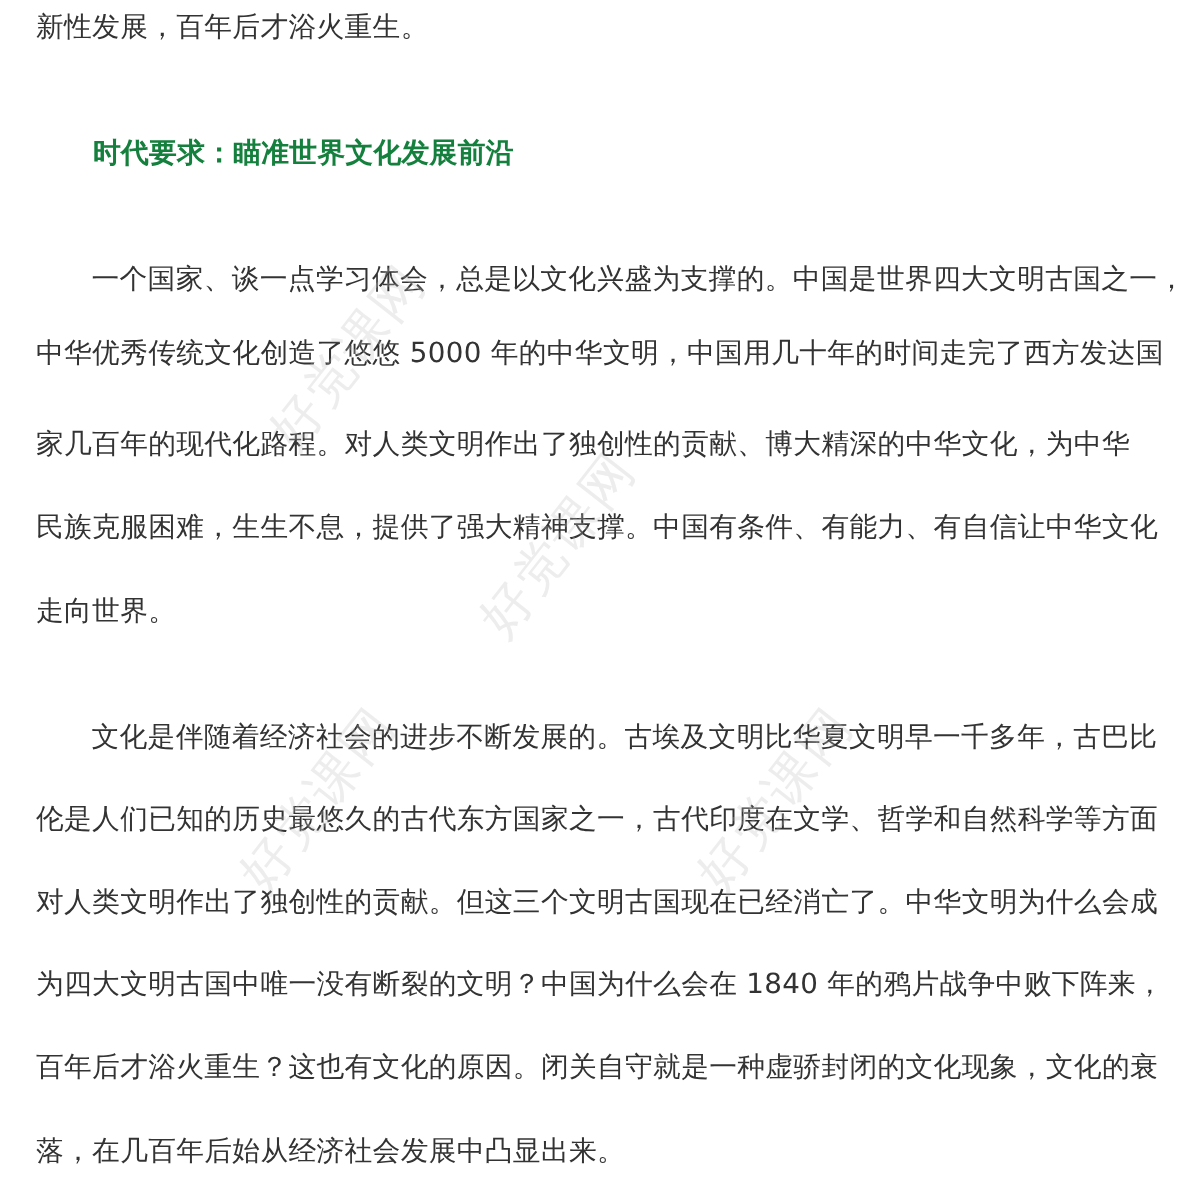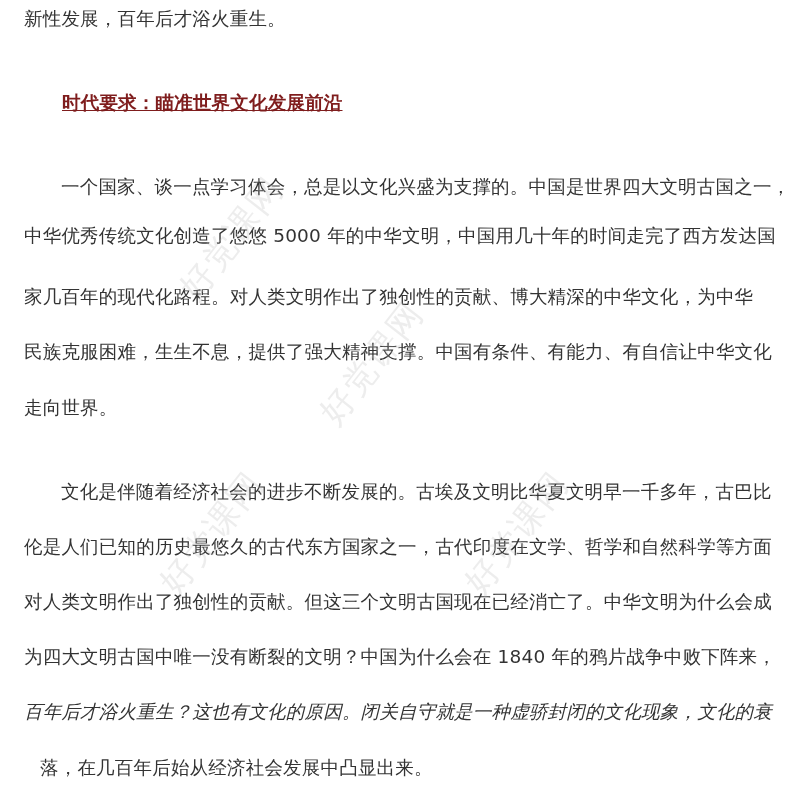--- a/index.html
+++ b/index.html
@@ -24,22 +24,21 @@
     .line {
       position: absolute;
       left: 0;
       font-size: 18.5px;
       line-height: 24px;
       white-space: nowrap;
       letter-spacing: 0.2px;
     }
     .heading {
       font-weight: bold;
-      color: #7f1d1d;
-      text-decoration: underline;
+      color: #15803d;
     }
     .watermark {
       position: absolute;
       font-size: 34px;
       color: rgba(190,190,190,0.28);
       transform: rotate(-52deg);
       transform-origin: center;
       white-space: nowrap;
       pointer-events: none;
       letter-spacing: 2px;
@@ -57,20 +56,20 @@
   <div class="line" style="top:175px; left:37px;">一个国家、谈一点学习体会，总是以文化兴盛为支撑的。中国是世界四大文明古国之一，</div>
   <div class="line" style="top:224px;">中华优秀传统文化创造了悠悠 5000 年的中华文明，中国用几十年的时间走完了西方发达国</div>
   <div class="line" style="top:285px;">家几百年的现代化路程。对人类文明作出了独创性的贡献、博大精深的中华文化，为中华</div>
   <div class="line" style="top:340px;text-align:center;">民族克服困难，生生不息，提供了强大精神支撑。中国有条件、有能力、有自信让中华文化</div>
   <div class="line" style="top:396px;">走向世界。</div>
 
   <div class="line" style="top:480px; left:37px;">文化是伴随着经济社会的进步不断发展的。古埃及文明比华夏文明早一千多年，古巴比</div>
   <div class="line" style="top:535px;">伦是人们已知的历史最悠久的古代东方国家之一，古代印度在文学、哲学和自然科学等方面</div>
   <div class="line" style="top:590px;">对人类文明作出了独创性的贡献。但这三个文明古国现在已经消亡了。中华文明为什么会成</div>
   <div class="line" style="top:645px;text-align:right;">为四大文明古国中唯一没有断裂的文明？中国为什么会在 1840 年的鸦片战争中败下阵来，</div>
-  <div class="line" style="top:700px;font-style:italic;">百年后才浴火重生？这也有文化的原因。闭关自守就是一种虚骄封闭的文化现象，文化的衰</div>
-  <div class="line" style="top:756px;margin-left:16px;">落，在几百年后始从经济社会发展中凸显出来。</div>
+  <div class="line" style="top:700px;">百年后才浴火重生？这也有文化的原因。闭关自守就是一种虚骄封闭的文化现象，文化的衰</div>
+  <div class="line" style="top:756px;">落，在几百年后始从经济社会发展中凸显出来。</div>
 </div>
 
 <div class="watermark" style="left:160px; top:215px;">好党课网</div>
 <div class="watermark" style="left:300px; top:340px;">好党课网</div>
 <div class="watermark" style="left:140px; top:510px;">好党课网</div>
 <div class="watermark" style="left:445px; top:510px;">好党课网</div>
 
 </body></html>

